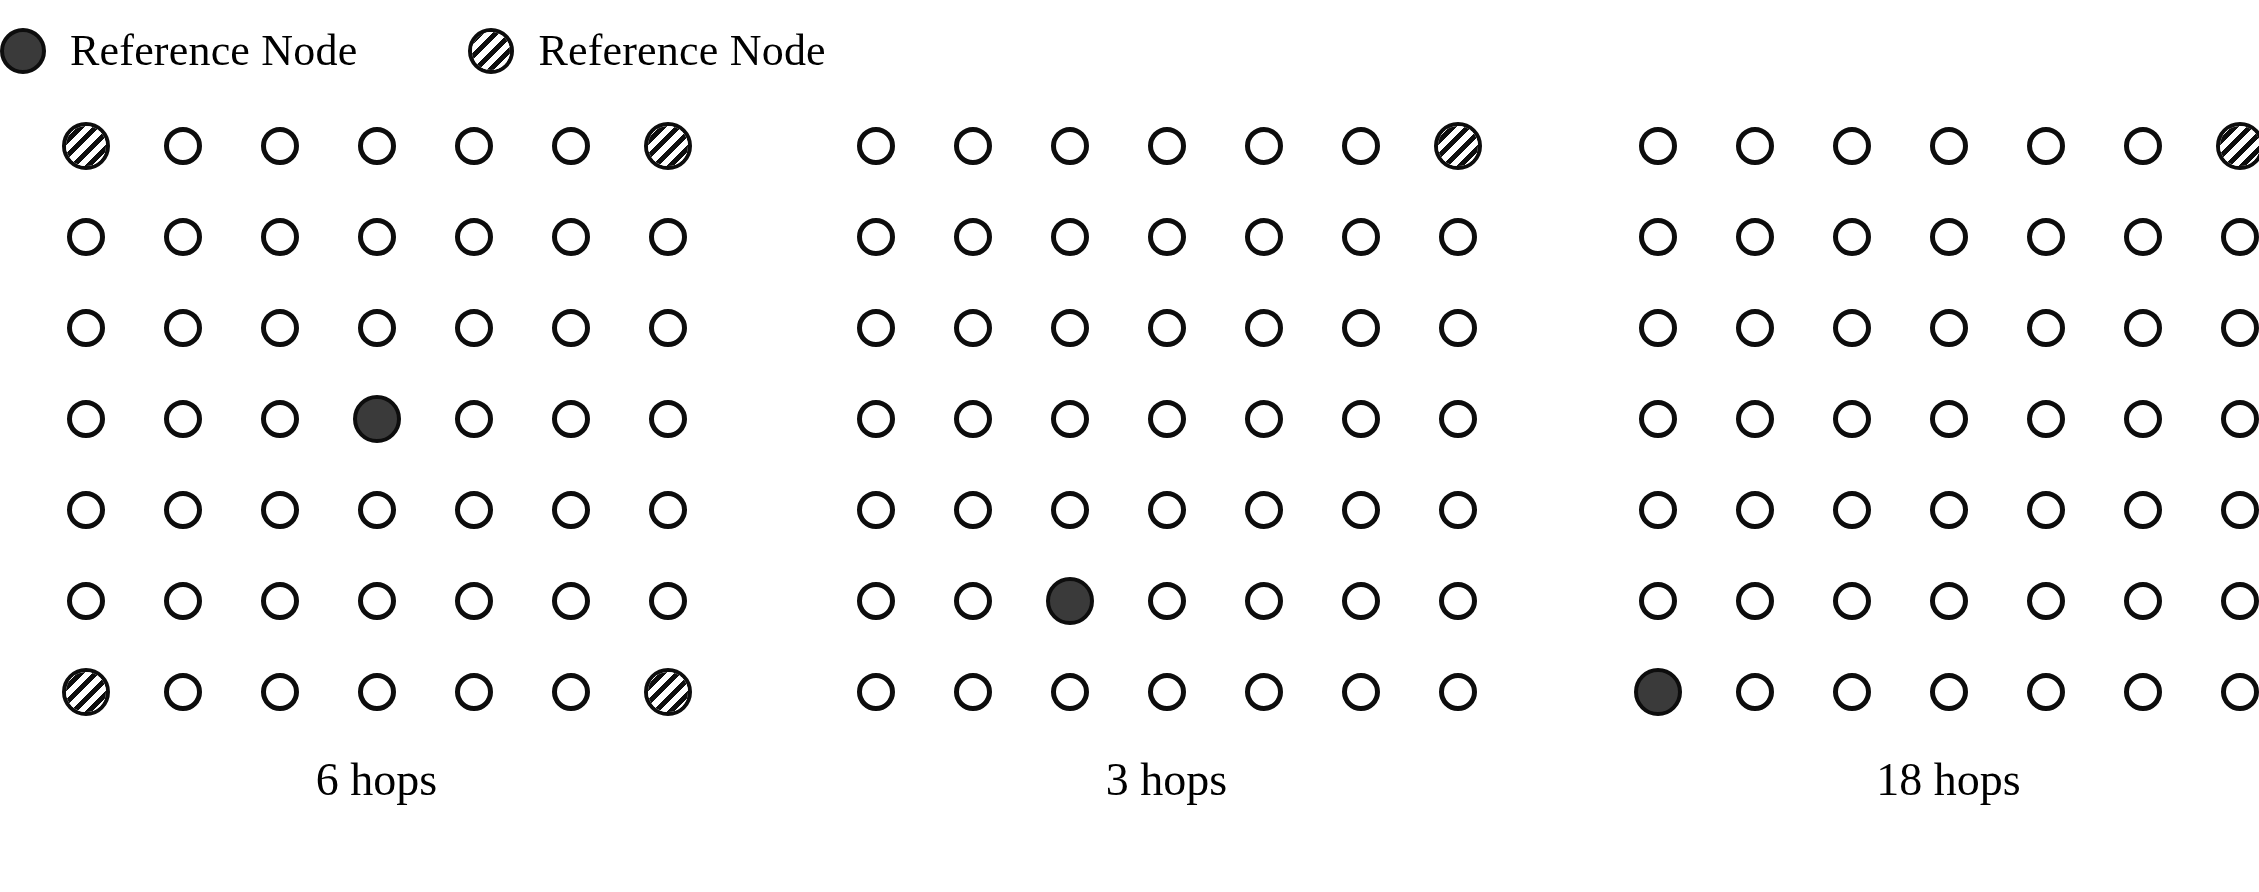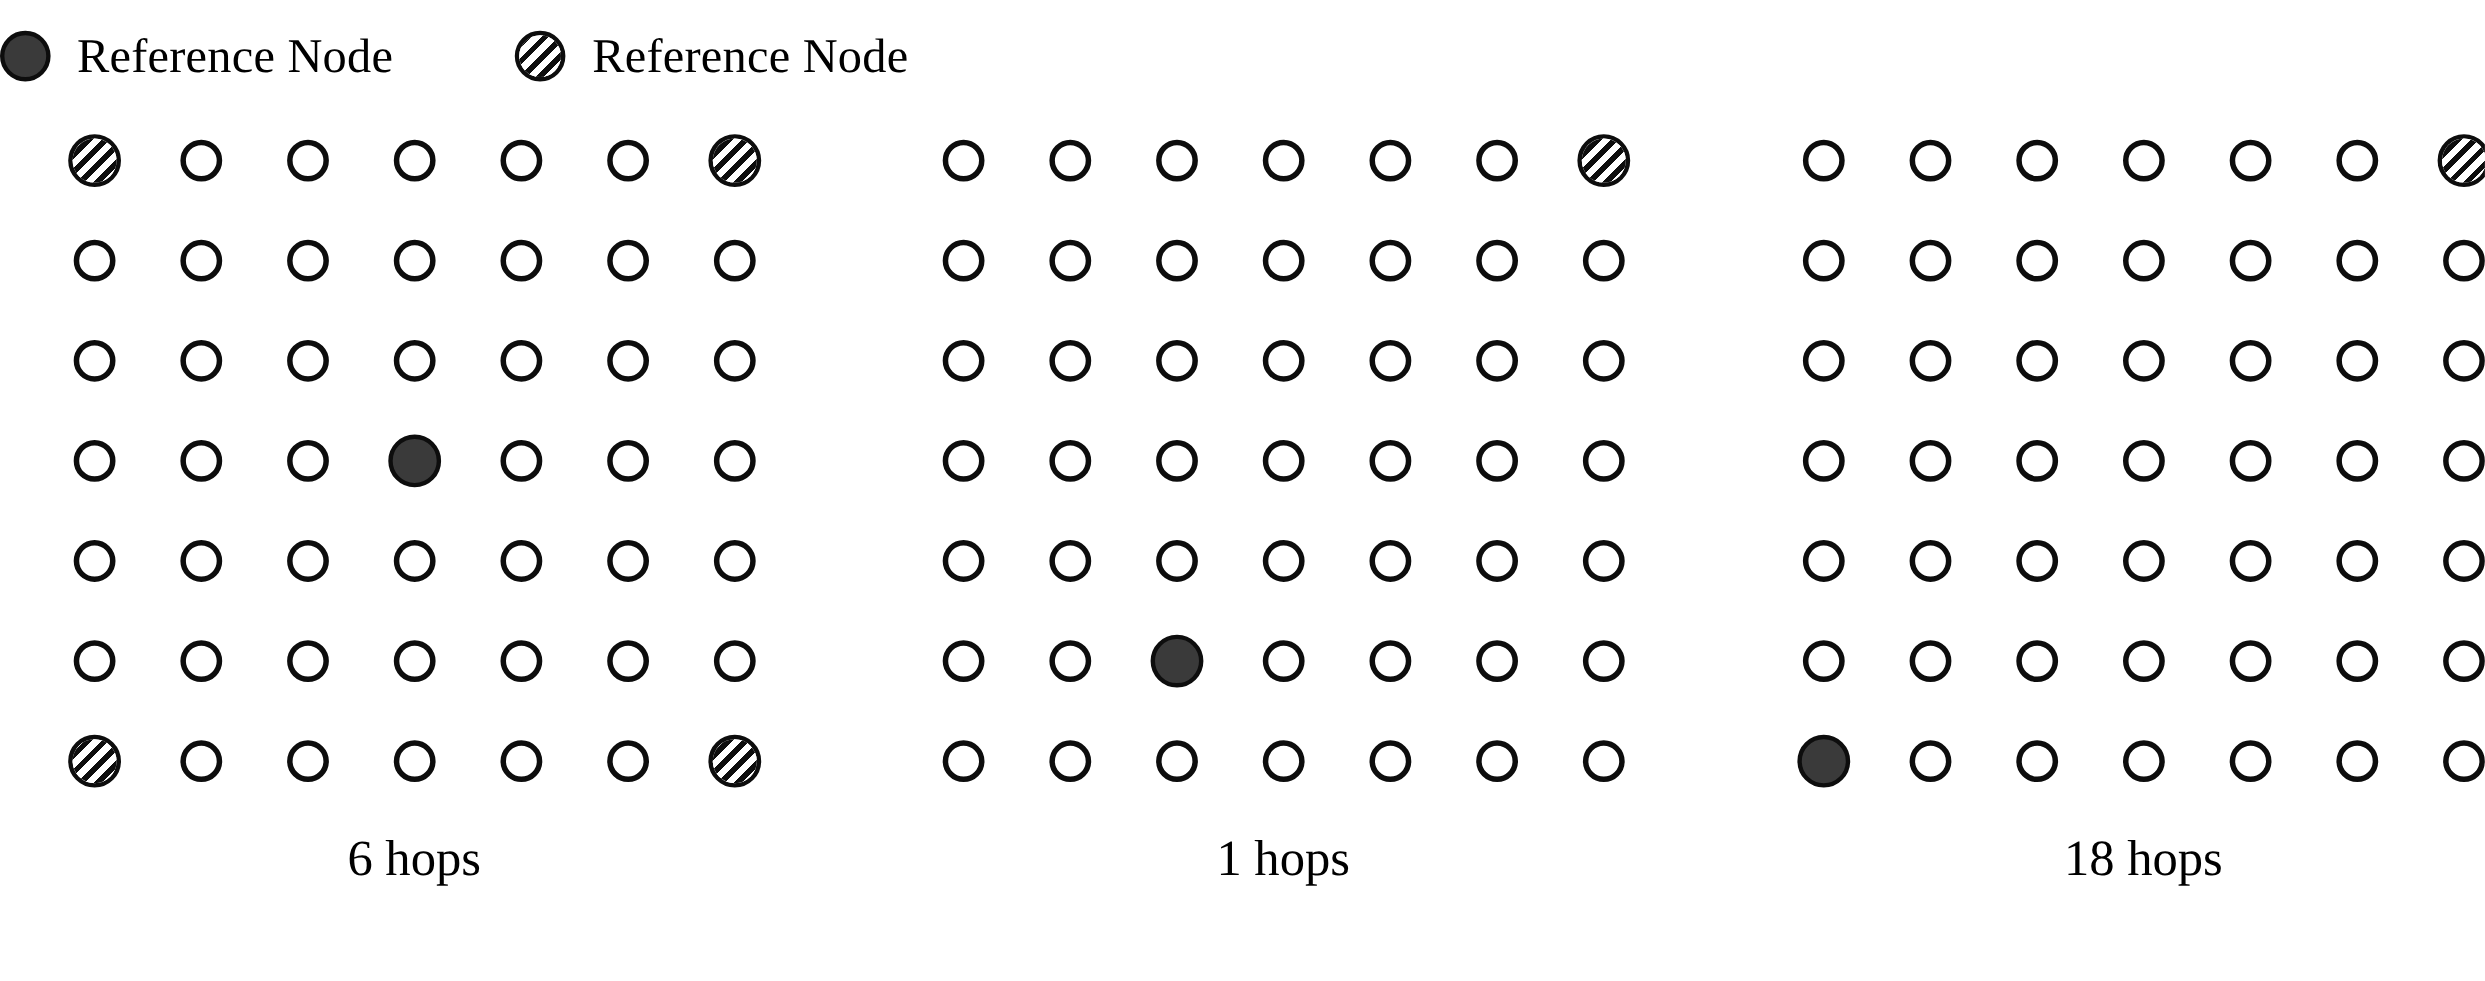--- a/index.html
+++ b/index.html
@@ -433,21 +433,21 @@
         <div class="cell">
           <span class="node empty"></span>
         </div>
         <div class="cell">
           <span class="node empty"></span>
         </div>
         <div class="cell">
           <span class="node empty"></span>
         </div>
       </div>
-      <div class="panel-caption">1 hops</div>
+      <div class="panel-caption">3 hops</div>
     </div>
     <div class="panel" style="left: 1572px;">
       <div class="grid">
         <div class="cell">
           <span class="node empty"></span>
         </div>
         <div class="cell">
           <span class="node empty"></span>
         </div>
         <div class="cell">

